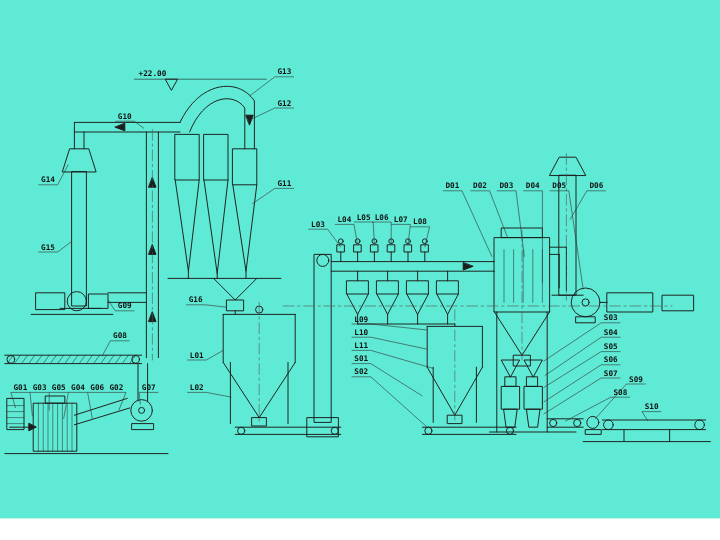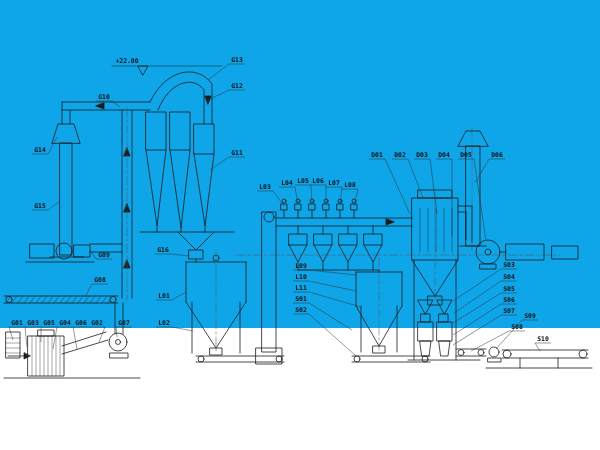--- a/index.html
+++ b/index.html
@@ -1,17 +1,17 @@
 <!DOCTYPE html>
 <html><head>
 <meta charset="utf-8">
 <style>
   html,body{margin:0;padding:0;}
   body{width:600px;height:450px;background:#ffffff;overflow:hidden;}
-  .page{width:600px;height:328px;background:#0ea5e9;position:relative;}
+  .page{width:600px;height:432px;background:#5eead4;position:relative;}
   svg{display:block;}
   .lbl{
     font-family:"DejaVu Sans Mono","DejaVu Sans",monospace;
     font-size:6.4px;
     font-weight:bold;
     fill:#111111;
     text-anchor:middle;
   }
   .leader{stroke:#333333;stroke-width:0.5;fill:none;}
 </style>

